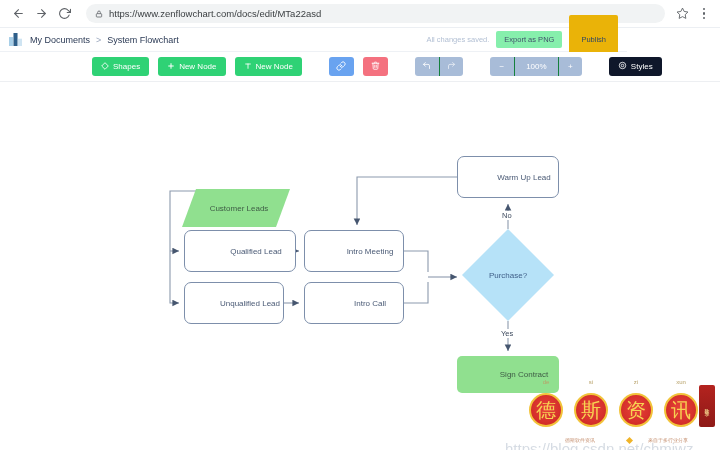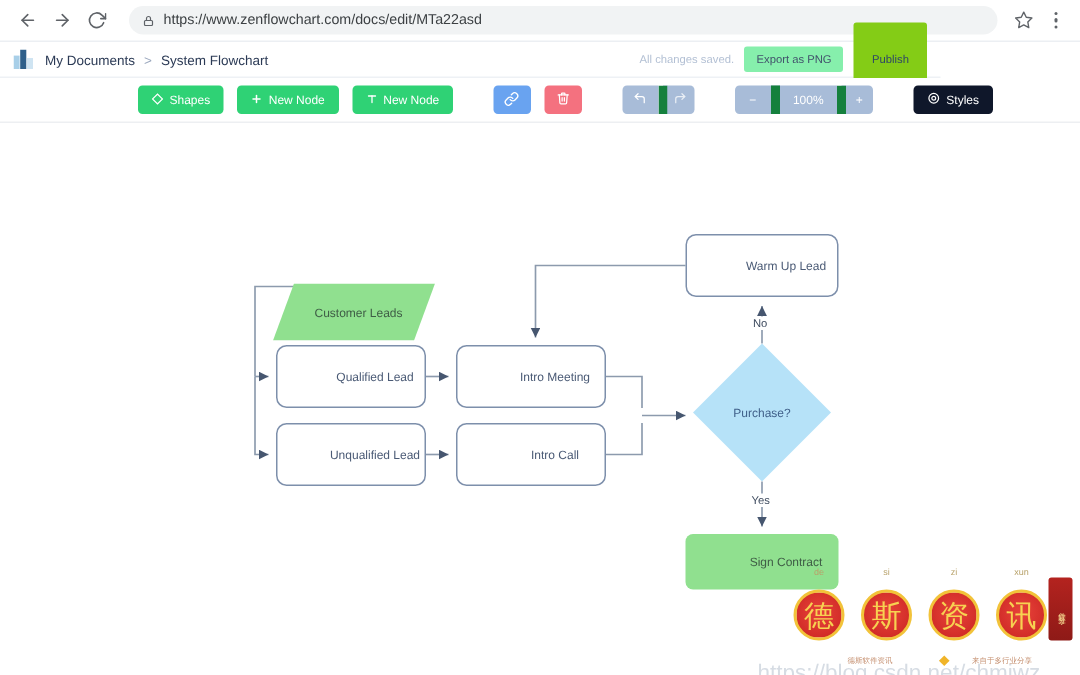--- a/index.html
+++ b/index.html
@@ -51,21 +51,21 @@
   }
   .crumb-sep { font-size:9px; color:#9aa7bd; margin:0 6px; }
   .crumb.current { cursor:default; }
   .header-right { margin-left:auto; display:flex; align-items:center; gap:7px; }
   .saved-txt { font-size:7.5px; color:#b3c0d4; white-space:nowrap; }
   .hdr-btn {
     font-size:7.5px; color:#41516b; background:#86efac; border:none;
     border-radius:2px; padding:4px 8px; cursor:pointer; white-space:nowrap;
     font-family:"Liberation Sans", sans-serif;
   }
-  .hdr-btn.publish { background:#84cc16; color:#2f4766; padding:20px 12px; }
+  .hdr-btn.publish { background:#eab308; color:#2f4766; padding:20px 12px; }
 
   
   .toolbar {
     position:absolute; top:52px; left:0; width:720px; height:30px;
     background:#fff; display:flex; align-items:center; padding-left:92px; gap:9px;
     border-bottom:1px solid #edeff2;
   }
   .tb {
     height:19px; border:none; border-radius:3px; cursor:pointer;
     display:inline-flex; align-items:center; justify-content:center; gap:4px;
@@ -80,21 +80,21 @@
   .grp { display:inline-flex; }
   .seg {
     height:19px; background:#a8bcd8; color:#fff; border:none; cursor:pointer;
     display:inline-flex; align-items:center; justify-content:center;
     font-size:8px; font-family:"Liberation Sans", sans-serif;
   }
   .seg.w { width:24px; }
   .seg.zoomval { width:44px; background:#a8bcd8; cursor:default; }
   .seg:first-child { border-radius:3px 0 0 3px; }
   .seg:last-child  { border-radius:0 3px 3px 0; }
-  .seg + .seg { border-left:6px solid #15803d;text-align:right; }
+  .seg + .seg { border-left:1px solid #15803d;text-align:right; }
   .gap { width:9px; }
 
   
   .canvas {
     position:absolute; top:82px; left:0; width:720px; height:368px; background:#fff;
   }
   svg.edges { position:absolute; inset:0; width:720px; height:368px; pointer-events:none; }
 
   .node {
     position:absolute; display:flex; align-items:center; justify-content:center;
@@ -337,21 +337,21 @@
       </g>
     </svg>
 
     <div class="para-wrap" style="left:182px; top:90px; width:108px; height:38px;">
       <svg width="108" height="38" viewBox="0 0 108 38">
         <polygon points="14,0 108,0 94,38 0,38" fill="#90e08f"></polygon>
       </svg>
       <div class="para-lbl">Customer Leads</div>
     </div>
 
-    <div class="node rect" style="left:184px; top:148px; width:100px; height:42px;">
+    <div class="node rect" style="left:184px; top:148px; width:112px; height:42px;">
       <span>Qualified Lead</span>
     </div>
 
     <div class="node rect" style="left:184px; top:200px; width:100px; height:42px;">
       <span>Unqualified Lead</span>
     </div>
 
     <div class="node rect" style="left:304px; top:148px; width:100px; height:42px;">
       <span>Intro Meeting</span>
     </div>

